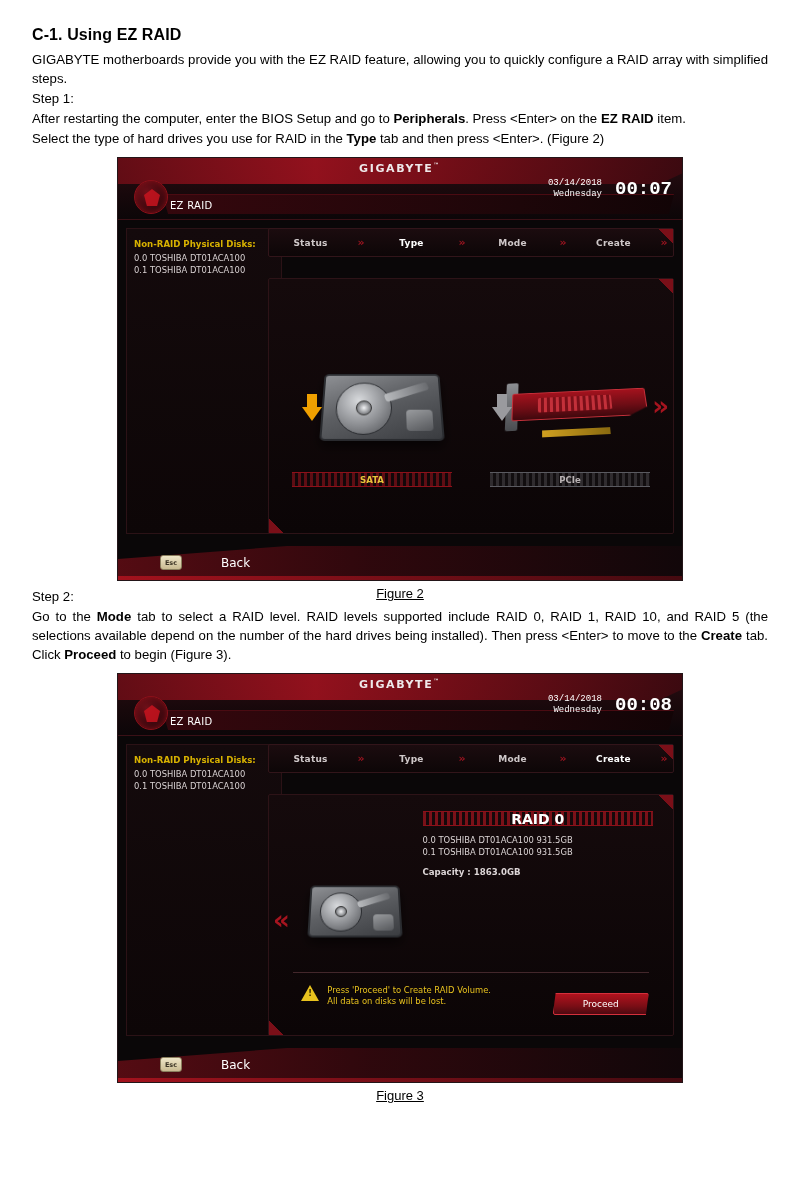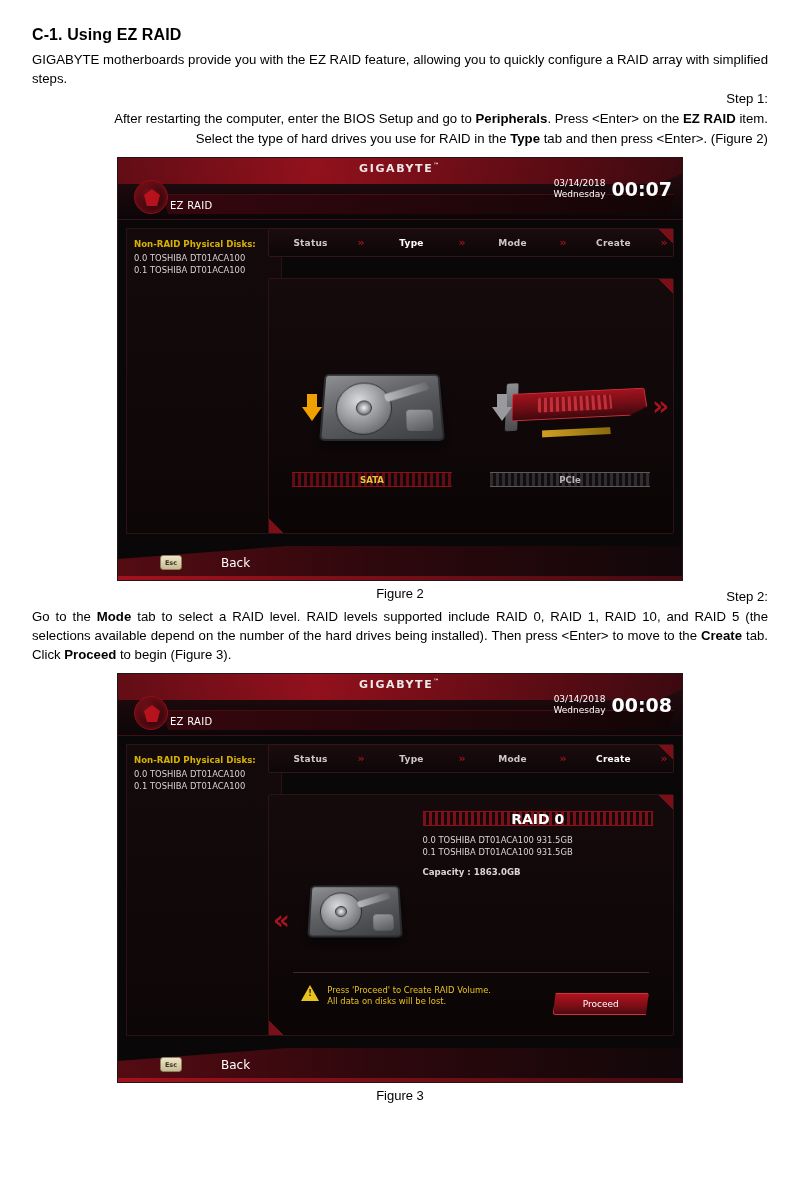--- a/index.html
+++ b/index.html
@@ -17,27 +17,28 @@
     font-weight: bold;
     margin: 0 0 6px 0;
     letter-spacing: 0.1px;
   }
   p.body {
     font-size: 13.2px;
     line-height: 19px;
     margin: 0 0 1px 0;
     text-align: justify;
   }
-  p.body.nojust { text-align: right; }
+  p.body.nojust { text-align: left; }
   .b { font-weight: bold; }
 
   .figure-caption {
     text-align: center;
     font-size: 13px;
     margin: 5px 0 0 0;
+    text-decoration: underline;
   }
 
   
   .bios {
     position: relative;
     width: 566px;
     margin: 9px auto 0 auto;
     background: #0a0708;
     border: 1px solid #231518;
     overflow: hidden;
@@ -57,21 +58,21 @@
     position: absolute; left: 0; top: 0; right: 0; height: 26px;
     background: linear-gradient(90deg,#6d0d16 0%, #a5121f 35%, #7d0e18 60%, #400910 100%);
     clip-path: polygon(0 0, 100% 0, 100% 60%, 96% 100%, 0 100%);
     opacity: .85;
   }
   .brand {
     position: absolute; left: 50%; top: 3px; transform: translateX(-50%);
     color: #efe9ea; font-size: 11px; font-weight: bold; letter-spacing: 1.6px;
   }
   .brand sup { font-size: 6px; vertical-align: super; }
-  .dt-wrap { position:absolute; right: 10px; top: 20px; display:flex; align-items:center; gap:6px; }
+  .dt-wrap { position:absolute; right: 10px; top: 20px; display:flex; align-items:center; gap:13px;font-family:Liberation Mono, monospace; }
   .dt-left { text-align: right; color:#fff; font-size: 9px; line-height: 11px; }
   .logo-badge {
     position: absolute; left: 16px; top: 22px; width: 34px; height: 34px; border-radius: 50%;
     background: radial-gradient(circle at 35% 32%, #6e1019 0%, #3a080e 60%, #1a0508 100%);
     border: 1px solid #8c1019;
     box-shadow: 0 0 6px #8c1019 inset;
   }
   .logo-badge:after{
     content:""; position:absolute; left:9px; top:8px; width:16px; height:17px;
     background: #c9141f; clip-path: polygon(50% 0, 100% 35%, 82% 100%, 18% 100%, 0 35%);

